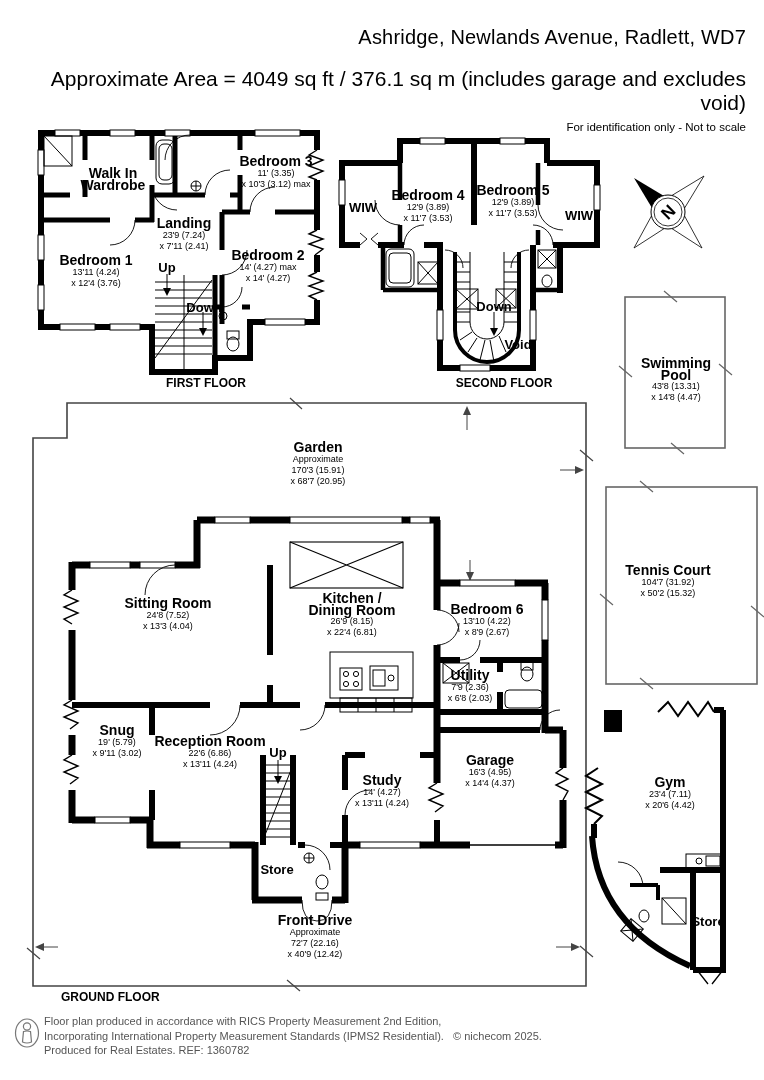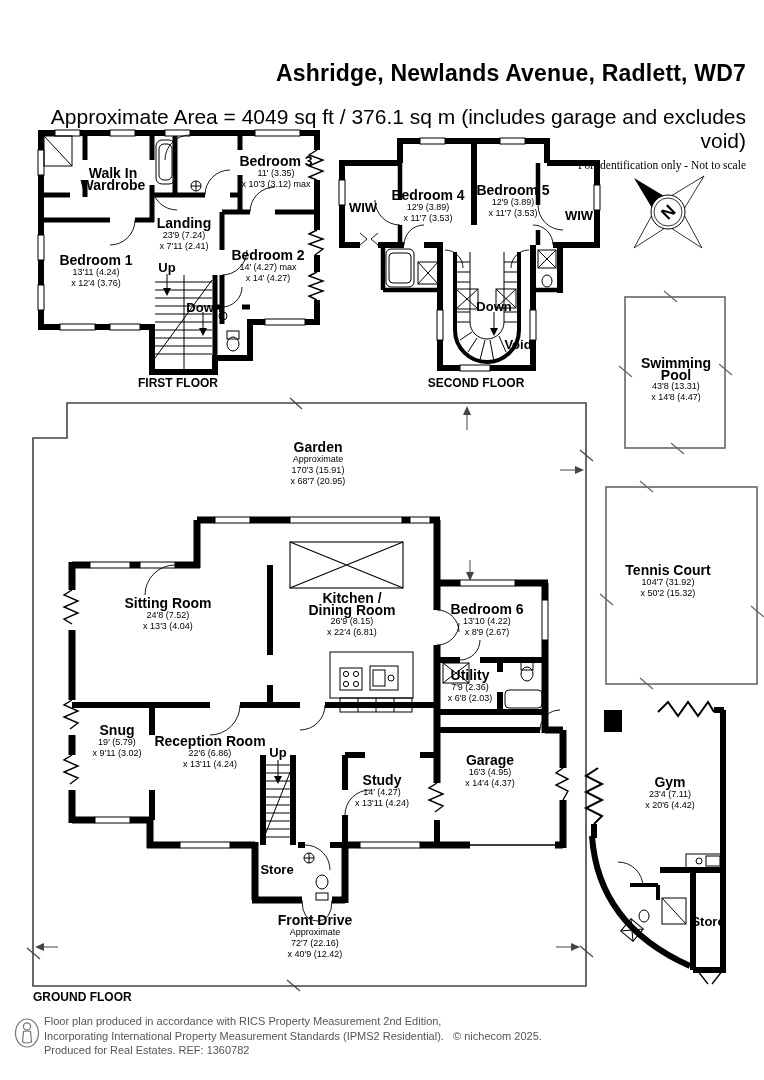--- a/index.html
+++ b/index.html
@@ -1,28 +1,28 @@
 <!DOCTYPE html>
 <html><head>
 <meta charset="utf-8">
 <style>
   html,body{margin:0;padding:0;background:#fff;}
   .page{position:relative;width:764px;height:1080px;background:#fff;overflow:hidden;
         font-family:"Liberation Sans",sans-serif;color:#000;}
   .plan-svg{position:absolute;left:0;top:0;z-index:1;}
   .header{position:absolute;top:26px;right:18px;width:730px;text-align:right;z-index:3;}
-  .title{font-size:23px;font-weight:bold;letter-spacing:.2px;margin-top:34px;}
+  .title{font-size:20px;font-weight:normal;letter-spacing:.2px;}
   .area-line{font-size:21px;margin-top:18px;}
   .sub-line{font-size:15.5px;margin-top:5px;}
-  .note-line{font-size:11.5px;margin-top:6px;font-family:Liberation Serif, serif;}
+  .note-line{font-size:11.5px;margin-top:6px;}
   .room-label{position:absolute;transform:translateX(-50%);text-align:center;z-index:2;}
   .room-name{font-size:14px;font-weight:bold;line-height:11.5px;white-space:pre-line;}
   .room-dims{font-size:9px;line-height:11px;white-space:pre-line;}
   .small-label{position:absolute;transform:translateX(-50%);font-size:13px;font-weight:bold;z-index:2;}
-  .floor-label{position:absolute;font-size:12px;font-weight:bold;z-index:2;}
+  .floor-label{position:absolute;font-size:12px;font-weight:bold;z-index:2;margin-left:28px;}
   .floor-label.centered{transform:translateX(-50%);}
   .footer{position:absolute;left:14px;top:1014px;width:730px;z-index:2;}
   .footer-text{margin-left:30px;font-size:11px;line-height:14.5px;color:#555;}
   .footer-icon{position:absolute;left:0;top:3px;}
 </style>
 </head>
 <body>
 
 <div class="page">
 

